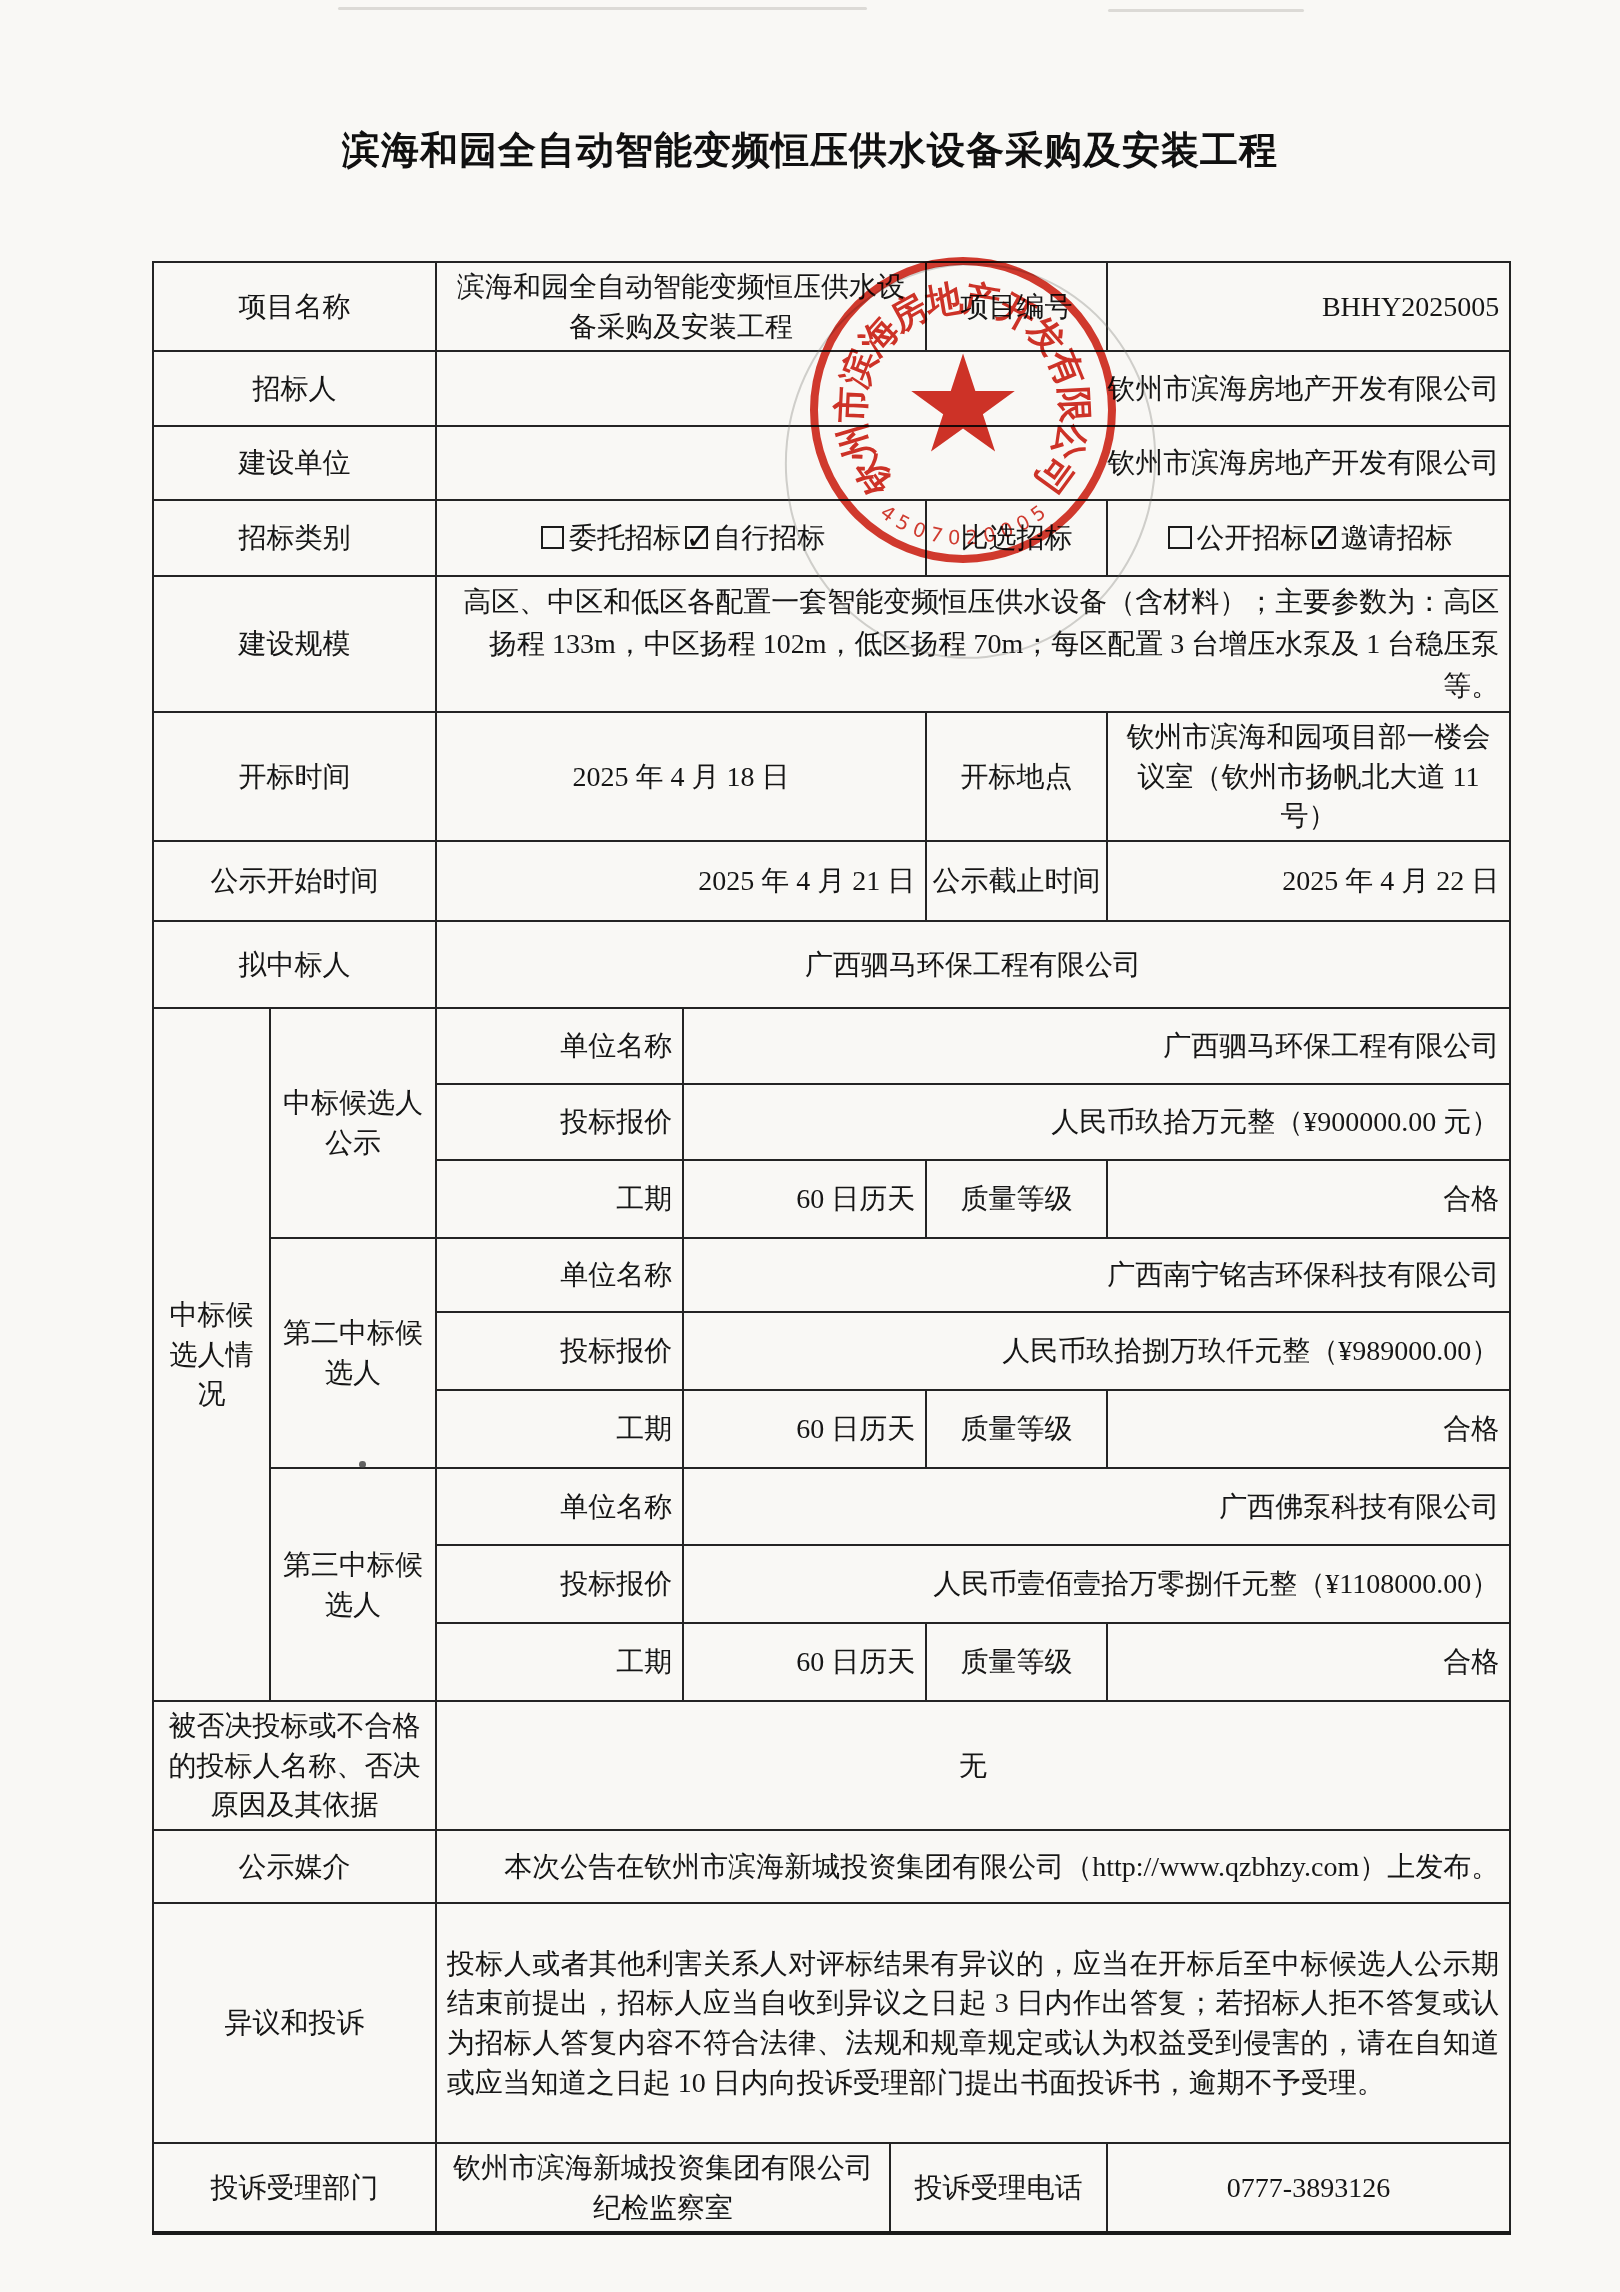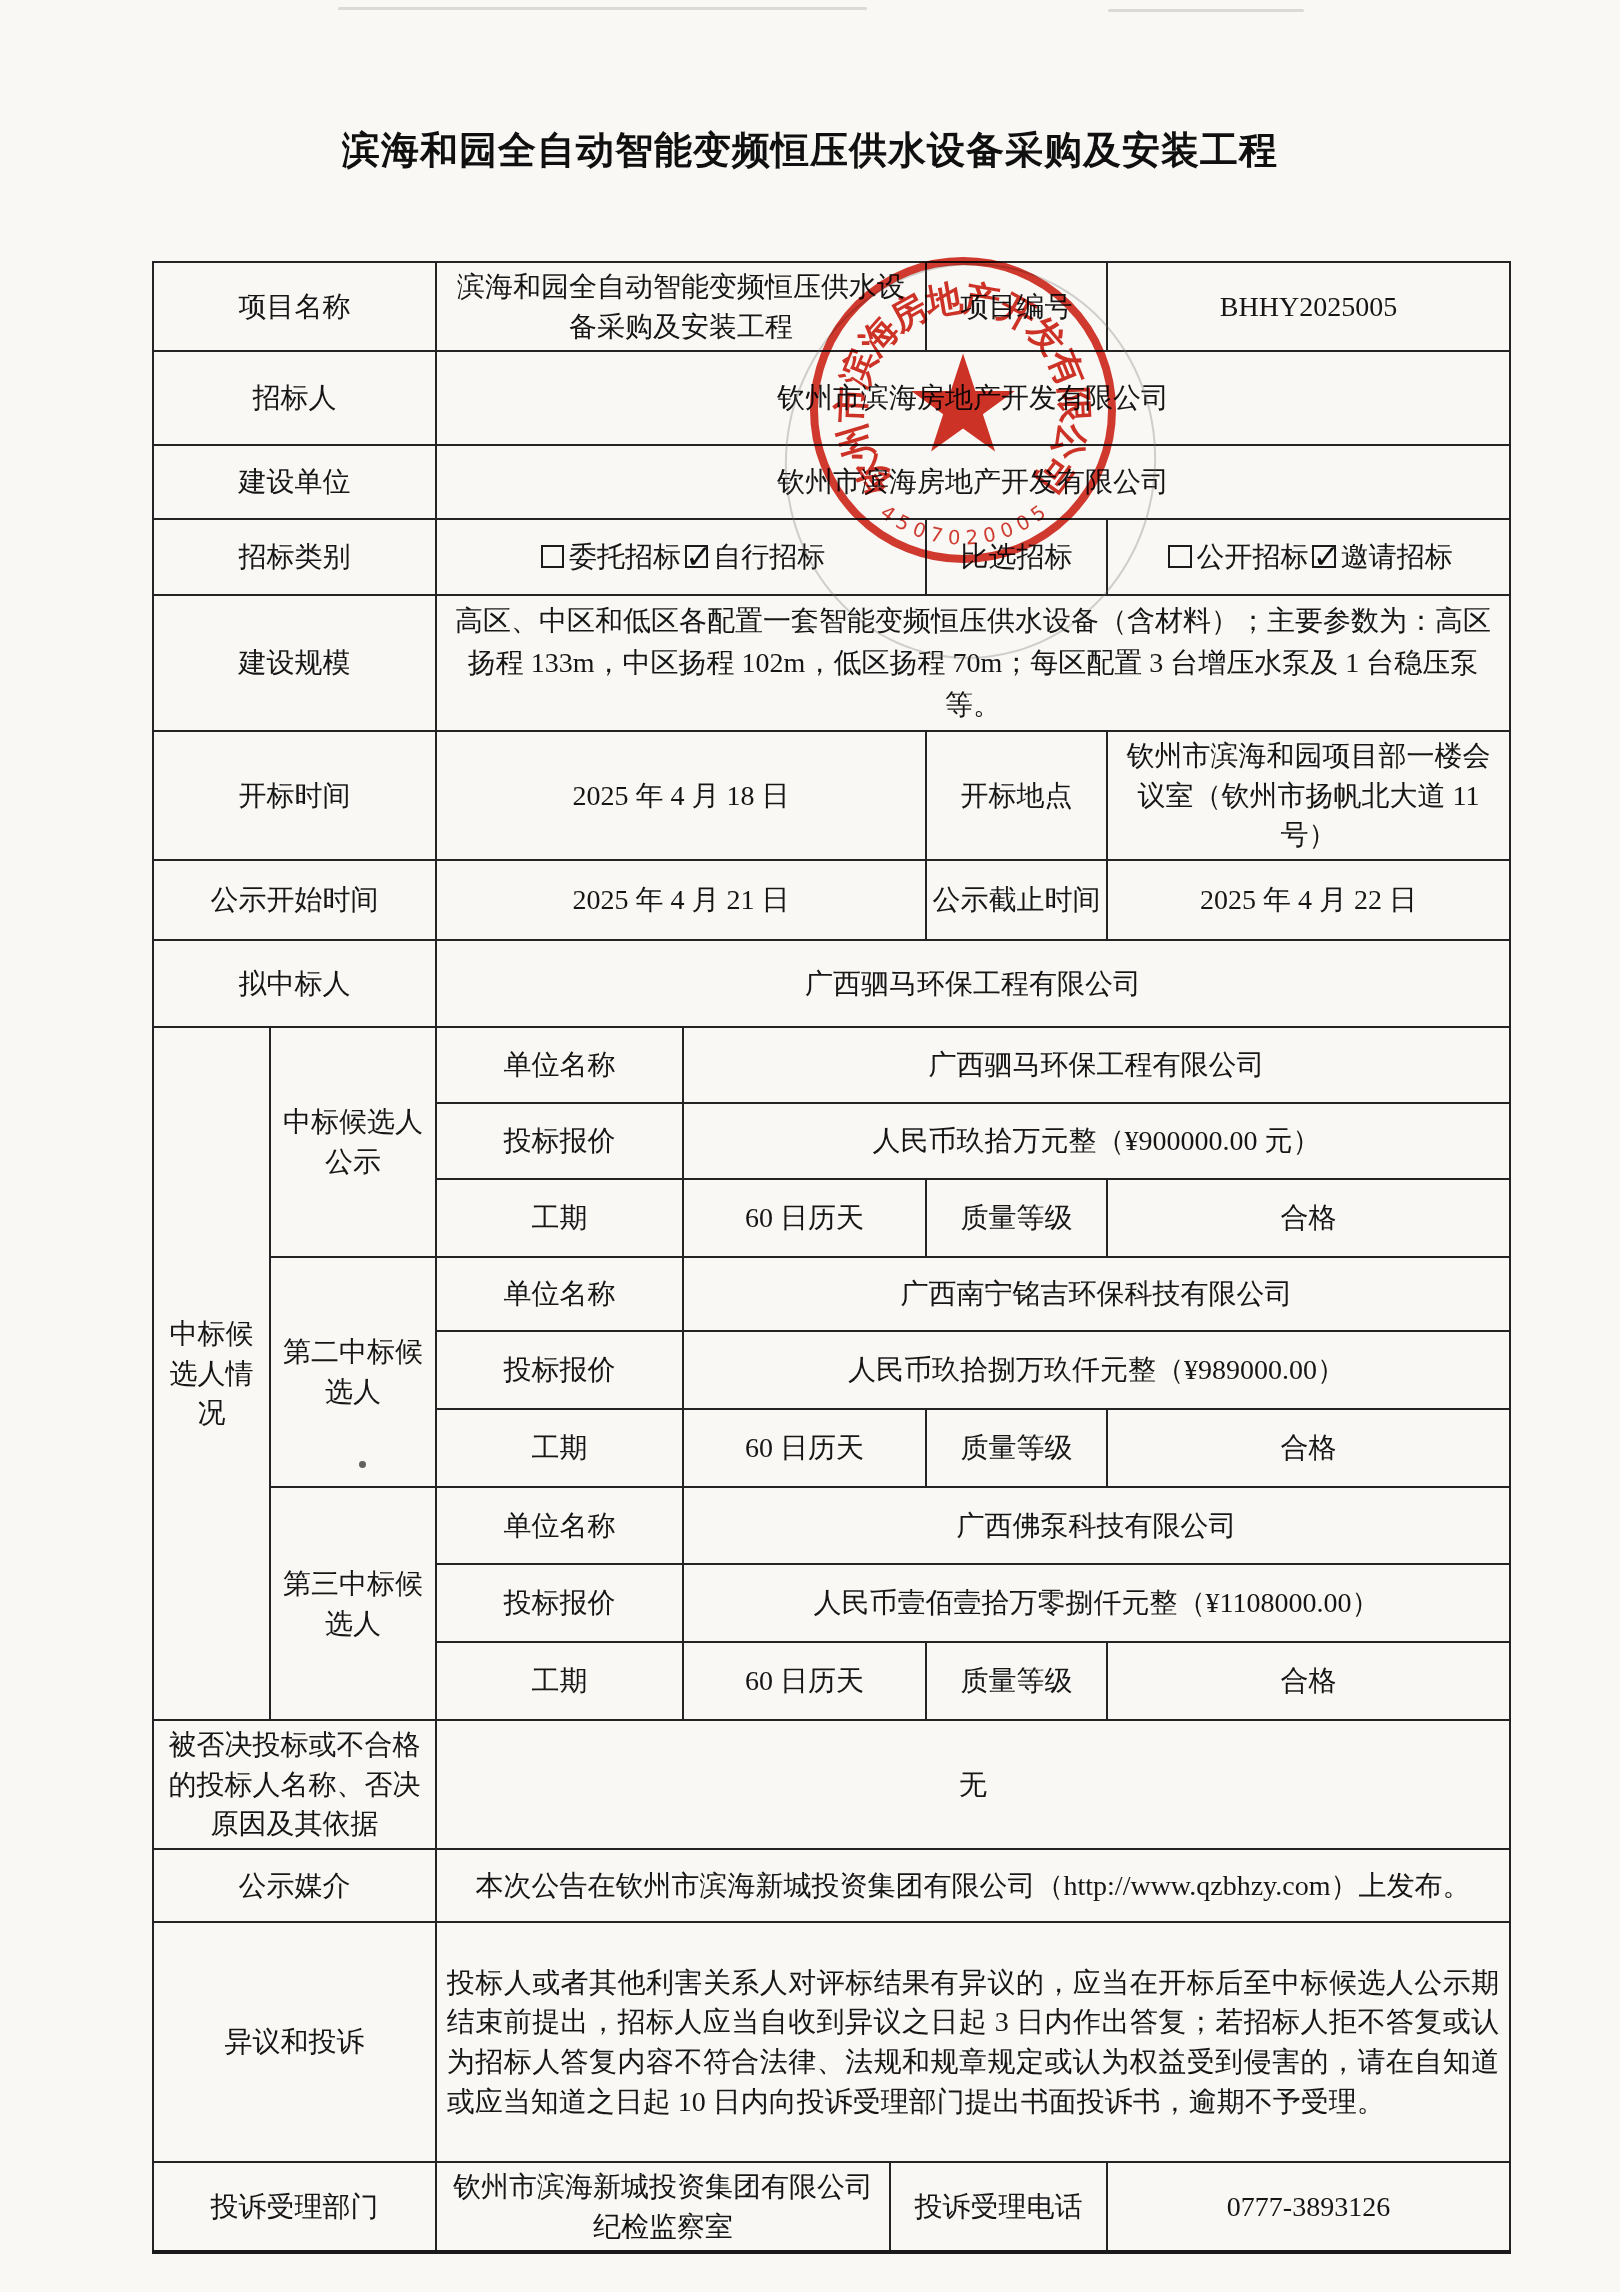--- a/index.html
+++ b/index.html
@@ -20,21 +20,21 @@
     border-collapse:collapse;table-layout:fixed;
   }
   table.main td{
     border:2px solid #242424;font-size:28px;line-height:1.42;
     vertical-align:middle;padding:3.9px 9.8px;color:#161616;
     overflow:hidden;
   }
   table.main{border:2.9px solid #1c1c1c;}
   tr.last td{border-bottom:4.9px solid #1a1a1a;}
   .lab{text-align:center;padding:3.9px 5.9px;}
-  .val{text-align:center;padding-left:13.7px;}
+  .val{text-align:right;padding-left:13.7px;}
   .valc{text-align:center;padding:3.9px 5.9px;}
   .wraplab{font-size:27.4px;padding:3.9px 13.7px;text-align:center;}
   .side{padding:3.9px 11.8px;text-align:center;}
   .rank{padding:3.9px 19.6px;text-align:center;}
   .place{padding:3.9px 19.6px;text-align:center;line-height:1.45;}
   .para{font-size:28px;line-height:1.62;padding:9.8px 13.7px;text-align:justify;}
   .projval{text-align:center;padding:2px 2px;line-height:1.5;}
 
   .cb{display:inline-block;width:23.5px;height:23.5px;border:2.9px solid #1b1b1b;
     margin:0 4.9px -2px 3.9px;position:relative;box-sizing:border-box;}
@@ -81,21 +81,21 @@
     </colgroup>
 
     <tbody>
         <tr style="height:75px">
       <td colspan="2" class="lab">项目名称</td>
       <td colspan="3" class="projval">滨海和园全自动智能变频恒压供水设备采购及安装工程</td>
       <td class="lab">项目编号</td>
       <td class="val">BHHY2025005</td>
     </tr>
 
-    <tr style="height:94px">
+    <tr style="height:75px">
       <td colspan="2" class="lab">招标人</td>
       <td colspan="5" class="val">钦州市滨海房地产开发有限公司</td>
     </tr>
 
     <tr style="height:74px">
       <td colspan="2" class="lab">建设单位</td>
       <td colspan="5" class="val">钦州市滨海房地产开发有限公司</td>
     </tr>
 
     <tr style="height:76px">

